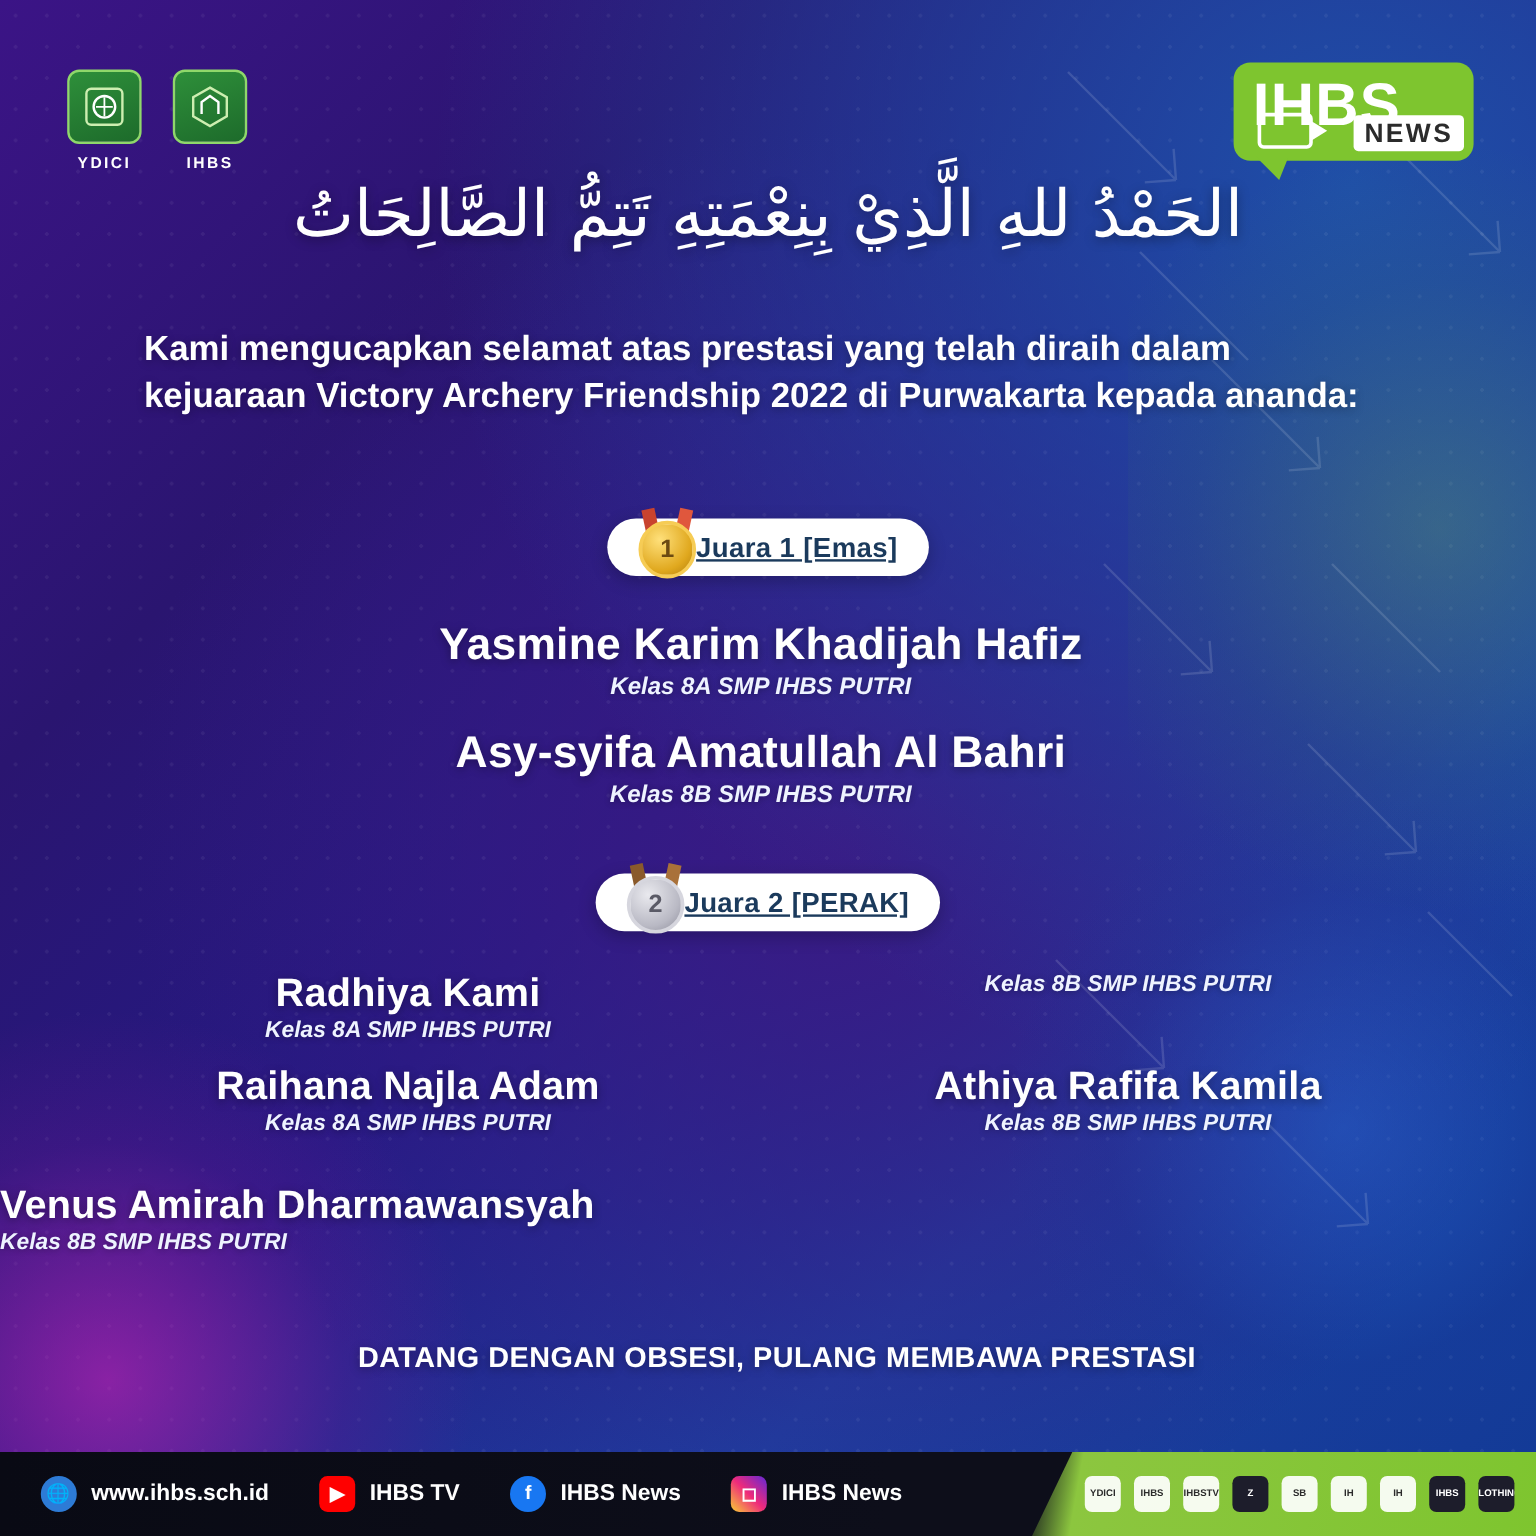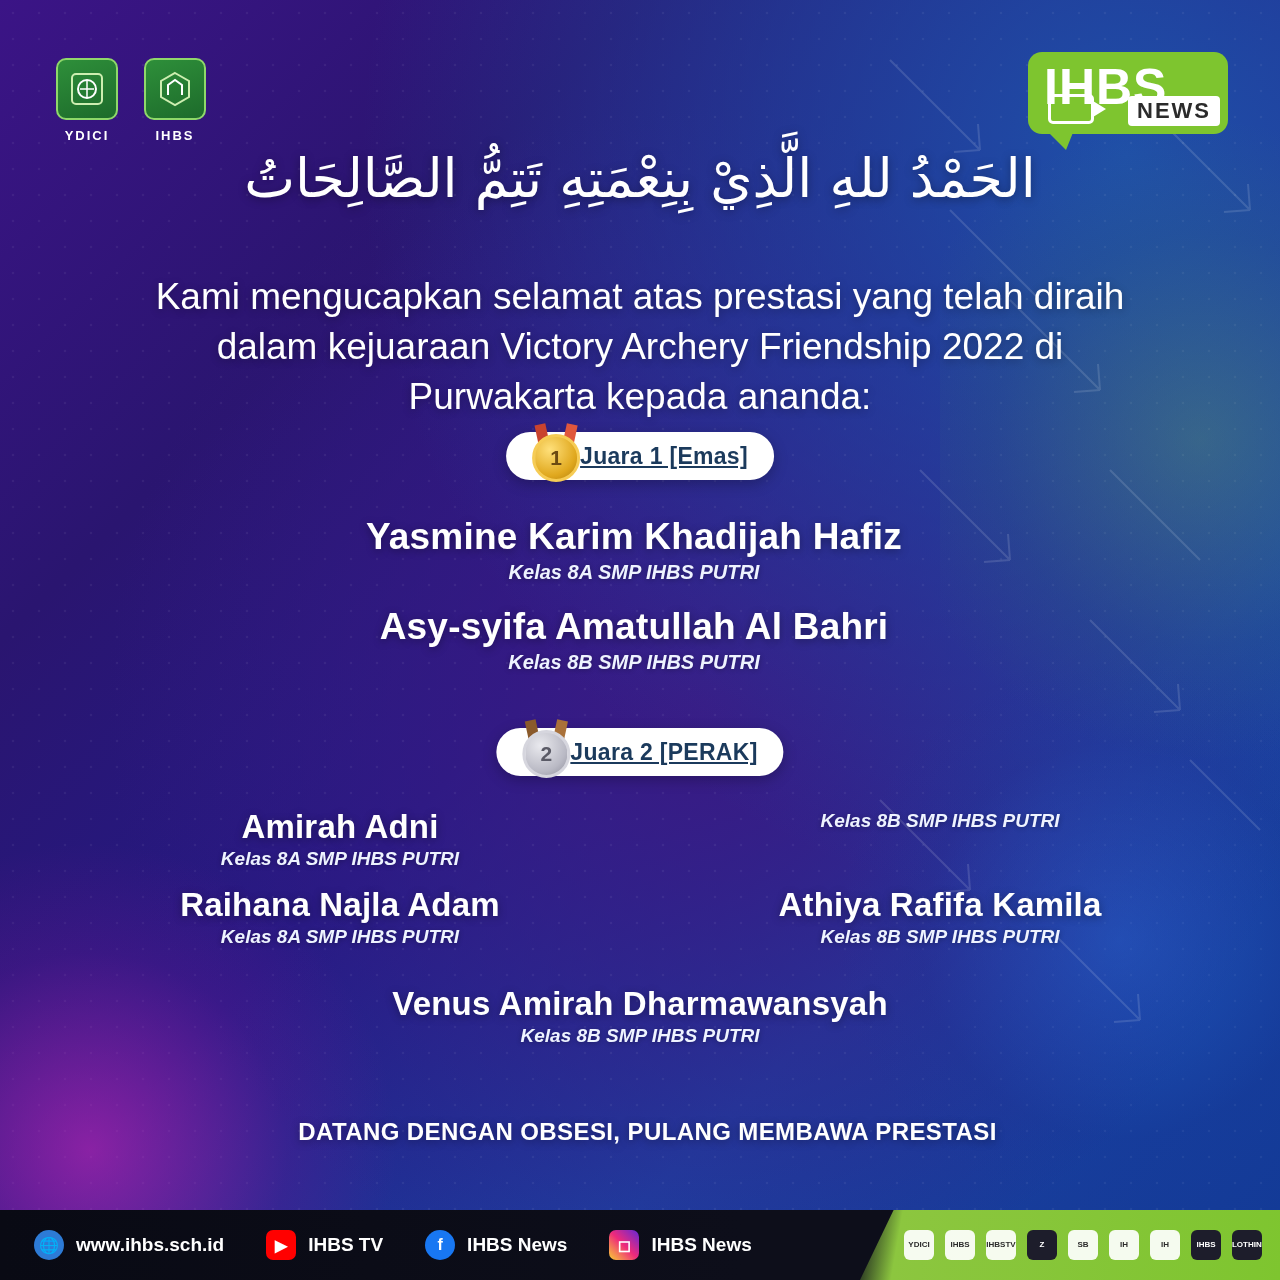--- a/index.html
+++ b/index.html
@@ -122,22 +122,22 @@
     color:#ffffff;
     font-family:"DejaVu Sans", sans-serif;
     font-size: 54px;
     line-height: 1.5;
     direction: rtl;
     text-shadow: 0 2px 10px rgba(0,0,0,.35);
   }
 
   .greeting {
     position:absolute; top: 272px; left: 120px; right: 120px;
-    text-align:center; color:#ffffff;
-    font-size: 37px; font-weight: 400; line-height: 1.35;
+    color:#ffffff;
+    font-size: 29px; font-weight: 700; line-height: 1.35;
     text-shadow: 0 2px 8px rgba(0,0,0,.3);
   }
 
   
   .pill {
     position:absolute; left:50%; transform:translateX(-50%);
     height: 48px;
     background:#ffffff;
     border-radius: 26px;
     display:flex; align-items:center;
@@ -186,21 +186,21 @@
   .gold-list .winner-class { font-size: 20px; margin-top: 3px; margin-bottom: 22px; }
 
   .silver-grid {
     position:absolute; top: 808px; left: 60px; right: 60px;
     display:grid; grid-template-columns: 1fr 1fr; column-gap: 40px; row-gap: 16px;
   }
   .silver-grid .cell { text-align:center; }
   .silver-grid .winner-name { font-size: 33px; }
   .silver-grid .winner-class { font-size: 19px; margin-top: 2px; }
   .silver-last {
-    position:absolute; top: 985px; left:0; right:0; text-align:center;
+    position:absolute; top: 985px; left:0; right:0; text-align:left;
   }
   .silver-last .winner-name { font-size: 33px; }
   .silver-last .winner-class { font-size: 19px; margin-top: 2px; }
 
   .tagline {
     position:absolute; top: 1118px; left:15px; right:0; text-align:center;
     color:#ffffff; font-weight:800; font-size: 24px; letter-spacing:.4px;
     text-shadow: 0 2px 8px rgba(0,0,0,.35);
   }
 
@@ -328,21 +328,21 @@
     <div class="medal silver">
       <div class="ribbon-l"></div>
         <div class="ribbon-r"></div>
       <div class="disc">2</div>
     </div>
     <span>Juara 2 [PERAK]</span>
   </div>
 
   <div class="silver-grid">
     <div class="cell">
-      <div class="winner-name">Amirah Adni</div>
+      <div class="winner-name">Radhiya Kami</div>
       <div class="winner-class">Kelas 8A SMP IHBS PUTRI</div>
     </div>
     <div class="cell">
       <div class="winner-class">Kelas 8B SMP IHBS PUTRI</div>
     </div>
     <div class="cell">
       <div class="winner-name">Raihana Najla Adam</div>
       <div class="winner-class">Kelas 8A SMP IHBS PUTRI</div>
     </div>
     <div class="cell">

